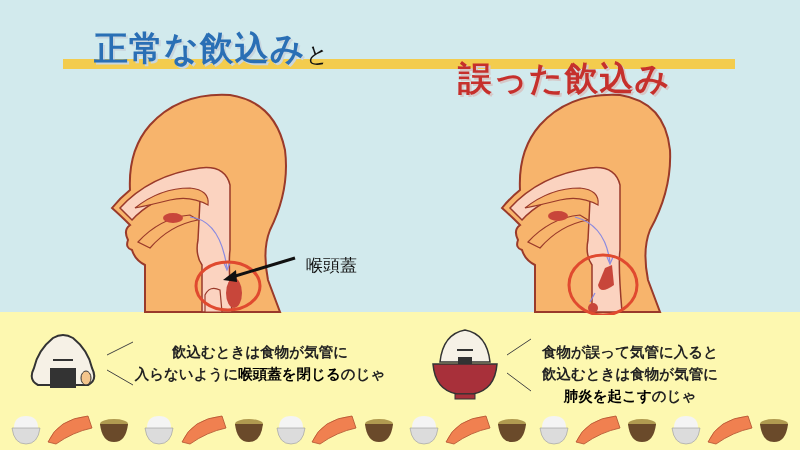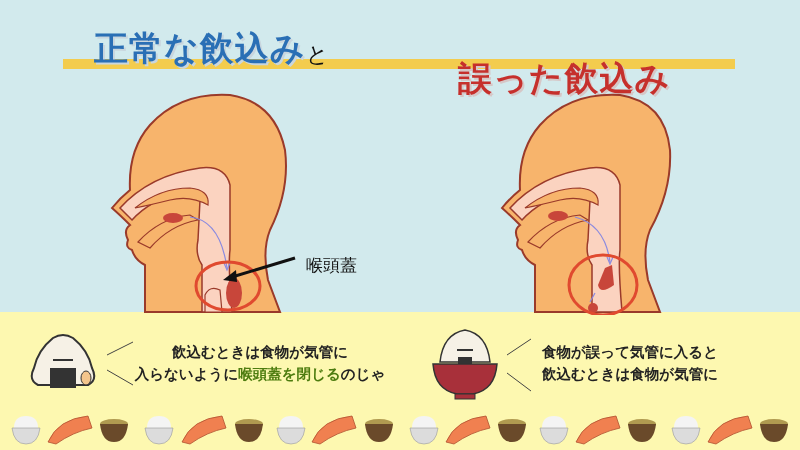--- a/index.html
+++ b/index.html
@@ -7,21 +7,21 @@
   .sky{position:absolute;left:0;top:0;width:800px;height:312px;background:#d2eaed;}
   .ground{position:absolute;left:0;top:312px;width:800px;height:138px;background:#fdf8b0;}
   .title-bar{position:absolute;left:63px;top:59px;width:672px;height:10px;background:#f3cc4e;}
   .title{position:absolute;top:26px;font-size:34px;font-weight:bold;letter-spacing:1px;}
   .title-left{left:94px;color:#2a6fb5;text-shadow:2px 2px 0 #c9d6de;}
   .title-right{left:458px;color:#c6302c;text-shadow:2px 2px 0 #d6c7c7;margin-top:30px;}
   .title-and{position:absolute;left:306px;top:40px;font-size:22px;color:#111;}
   svg.head{position:absolute;}
   .label{position:absolute;font-size:17px;color:#111;font-family:Liberation Mono, monospace;}
   .bubble{position:absolute;font-size:14.5px;font-weight:bold;color:#222;line-height:22px;text-align:center;}
-  .hl{color:#4d7c0f;}
+  .hl{color:#000000;}
   .food-row{position:absolute;left:0;top:410px;width:800px;height:40px;}
 </style>
 </head>
 <body>
 
 <div class="sky"></div>
 <div class="ground"></div>
 
 <div class="title-bar"></div>
 <div class="title title-left">正常な飲込み</div>
@@ -82,20 +82,21 @@
   <path d="M8 42 L72 42 Q70 68 48 72 L32 72 Q10 68 8 42 Z" fill="#a8303a" stroke="#333" stroke-width="1.5"></path>
   <rect x="30" y="72" width="20" height="5" fill="#a8303a" stroke="#333" stroke-width="1"></rect>
 </svg>
 <svg class="head" style="left:505px;top:335px" width="30" height="60" viewBox="0 0 30 60">
   <line x1="2" y1="20" x2="26" y2="4" stroke="#444" stroke-width="1"></line>
   <line x1="2" y1="38" x2="26" y2="56" stroke="#444" stroke-width="1"></line>
 </svg>
 <div class="bubble" style="left:520px;top:341px;width:220px">
   <div>食物が誤って気管に入ると</div>
   <div>飲込むときは食物が気管に</div>
+  <div><span class="hl">肺炎を起こす</span><span>のじゃ</span></div>
 </div>
 
 <div class="food-row">
   <svg width="800" height="40" viewBox="0 0 800 40">
     <defs>
       <g id="rice">
         <path d="M2 14 Q2 2 14 2 Q26 2 26 14 Z" fill="#f4f4f4"></path>
         <path d="M0 14 L28 14 Q26 30 14 30 Q2 30 0 14 Z" fill="#dcdcdc" stroke="#999" stroke-width="0.6"></path>
       </g>
       <g id="salmon">

